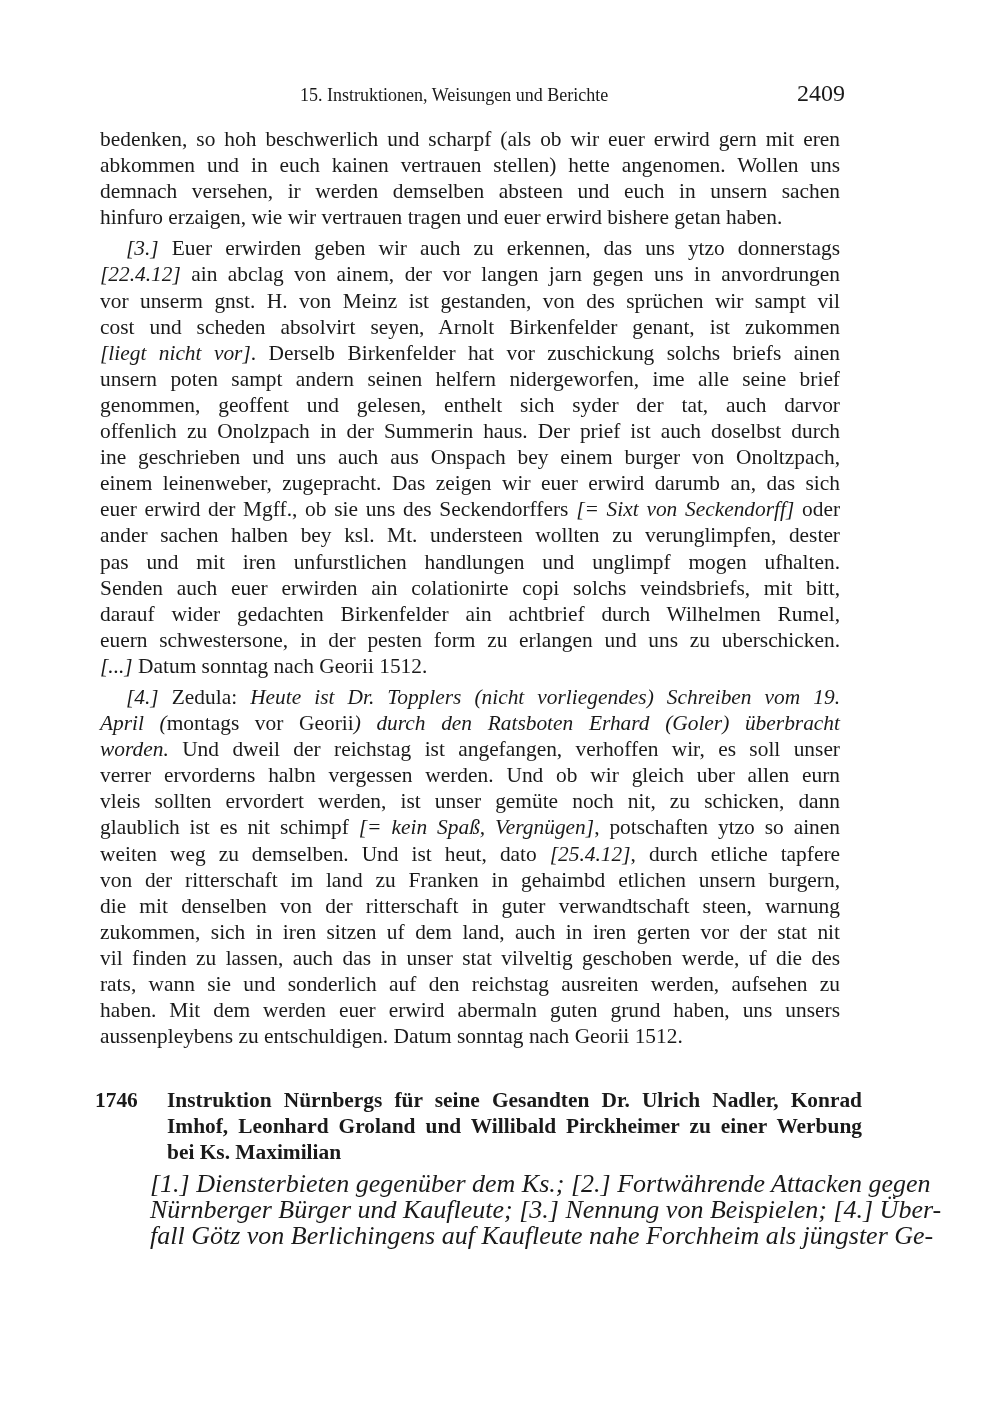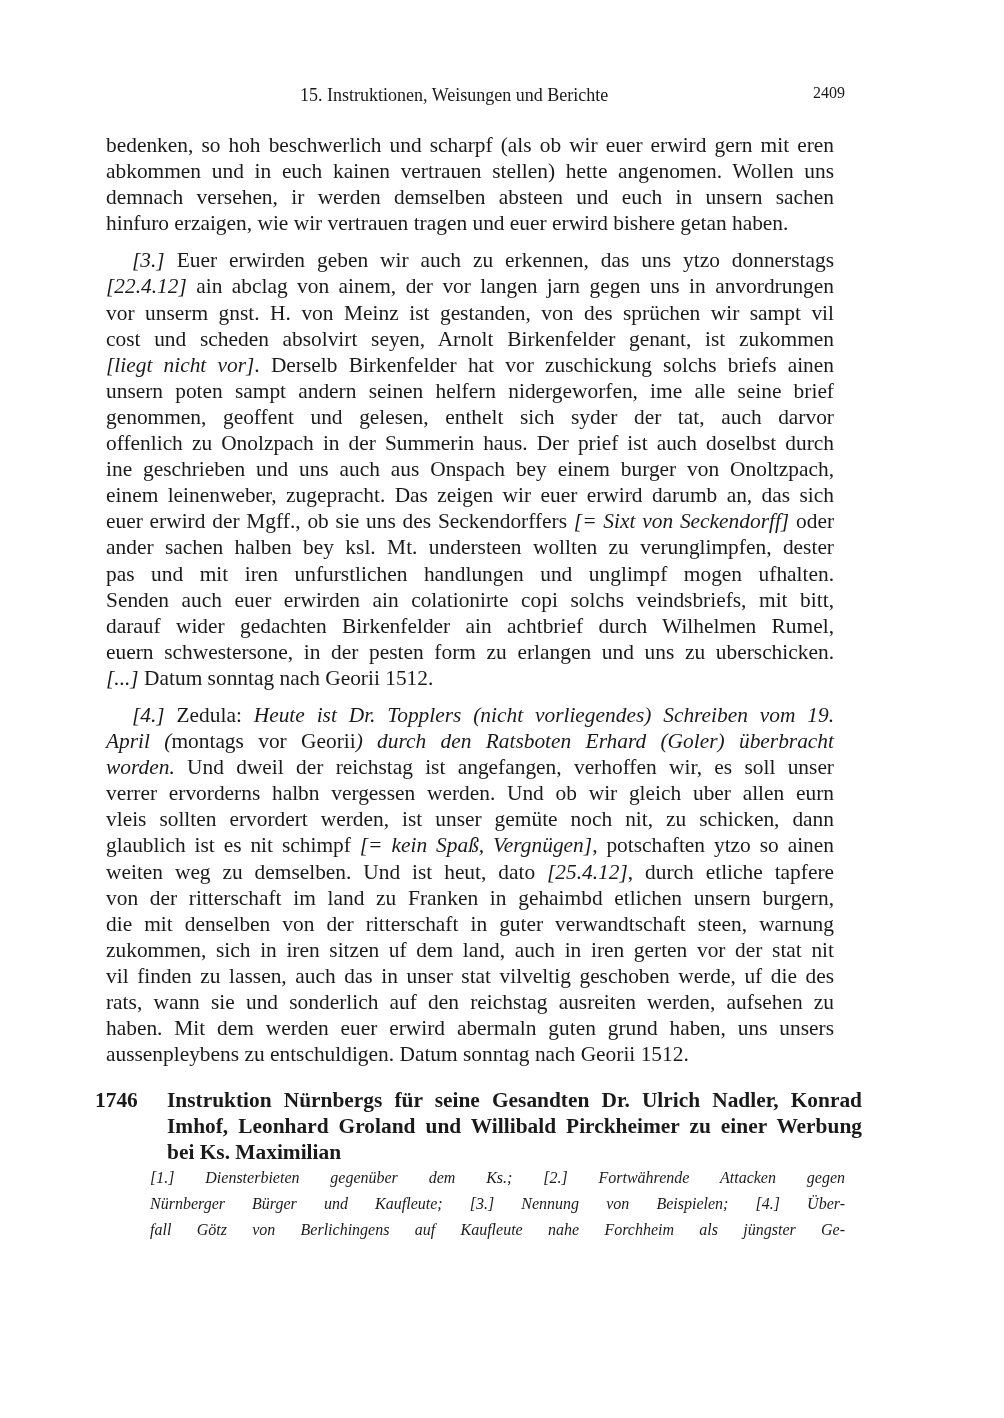--- a/index.html
+++ b/index.html
@@ -2,33 +2,33 @@
 <html><head>
 <meta charset="utf-8">
 <style>
   html, body { margin: 0; padding: 0; background: #ffffff; }
   body { width: 1004px; height: 1418px; position: relative; overflow: hidden;
          font-family: "Liberation Serif", "DejaVu Serif", serif; color: #1a1a1a; }
   .page { position: absolute; left: 95px; top: 0; width: 750px; }
   .running-head { position: absolute; top: 80px; left: 0; width: 750px; height: 26px;
                   font-size: 18px; line-height: 26px; }
   .running-title { position: absolute; left: 205px; top: 2px; font-family: Liberation Serif, serif; }
-  .page-number { position: absolute; right: 0; top: 0; font-size: 16px; text-align: right; }
+  .page-number { position: absolute; right: 0; top: 0; font-size: 24px; text-align: right; }
   .body-text { position: absolute; top: 121px; left: 0; width: 750px;
                font-size: 21.4px; line-height: 26.1px; text-align: justify; }
-  .body-text p { margin: 11px; }
+  .body-text p { margin: 5px; }
   .line { display: block; text-align: justify; text-align-last: justify; white-space: nowrap; }
   .line.last { text-align-last: left; }
   i { font-style: italic; }
   .entry { position: absolute; top: 1087px; left: 0; width: 750px; }
   .entry-number { position: absolute; left: 0; top: 0; font-weight: bold; font-size: 21.4px; line-height: 26.1px; text-align: center; }
   .entry-title { position: absolute; left: 72px; top: 0; width: 695px; font-weight: bold;
                  font-size: 21.4px; line-height: 26.1px; }
-  .entry-summary { position: absolute; left: 55px; top: 78px; width: 695px; font-style: italic;
-                   font-size: 16px; line-height: 26.1px; }
+  .entry-summary { position: absolute; left: 55px; top: 84px; width: 695px; font-style: italic;
+                   font-size: 26px; line-height: 26.1px; }
 </style>
 </head>
 <body>
 
 <div class="page">
 
   <div class="running-head">
     <span class="running-title">15. Instruktionen, Weisungen und Berichte</span>
     <span class="page-number">2409</span>
   </div>

